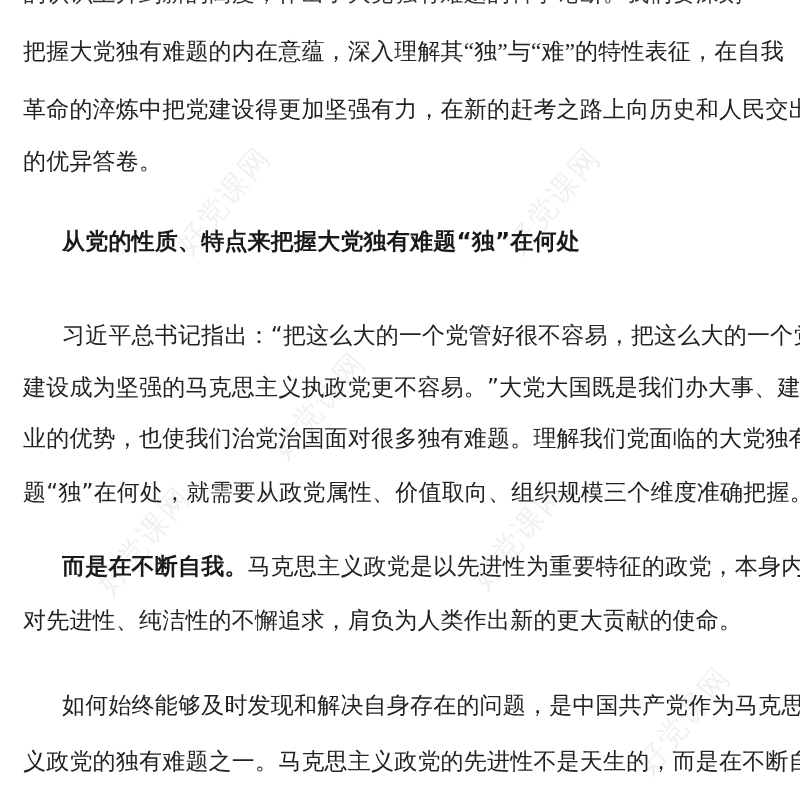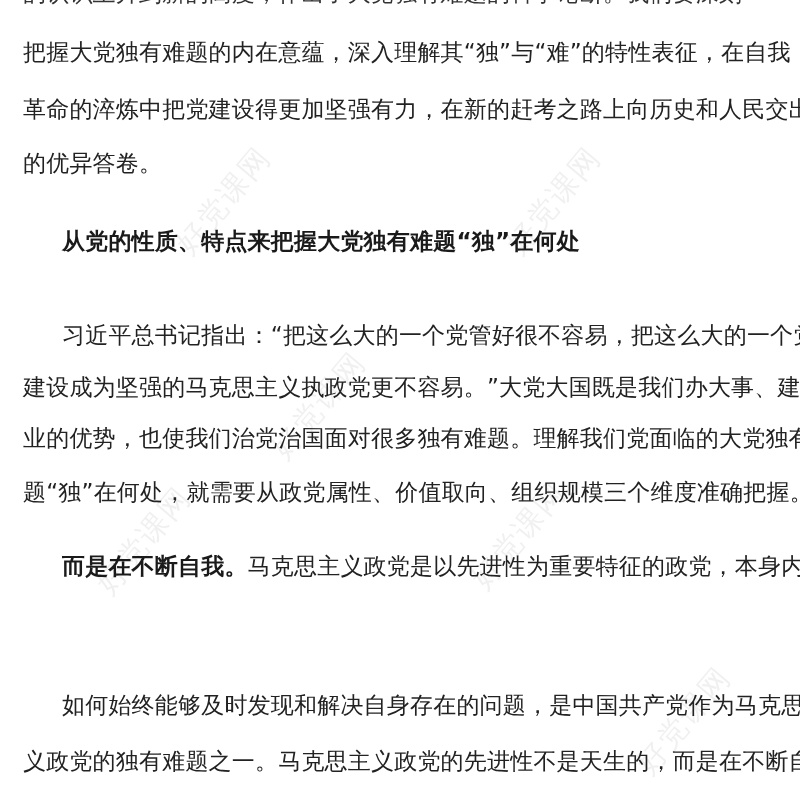--- a/index.html
+++ b/index.html
@@ -54,30 +54,31 @@
 <div class="page">
 
   <span class="watermark" style="left:160px; top:180px;">好党课网</span>
   <span class="watermark" style="left:490px; top:180px;">好党课网</span>
   <span class="watermark" style="left:255px; top:385px;">好党课网</span>
   <span class="watermark" style="left:80px; top:520px;">好党课网</span>
   <span class="watermark" style="left:455px; top:515px;">好党课网</span>
   <span class="watermark" style="left:620px; top:700px;">好党课网</span>
 
   <div class="line cut" style="top:-22px;">的认识上升到新的高度，作出了大党独有难题的科学论断。我们要深刻</div>
-  <div class="line" style="top:37px;">把握大党独有难题的内在意蕴，深入理解其“独”与“难”的特性表征，在自我</div>
+  <div class="line" style="top:37px;font-family:Liberation Serif, serif;">把握大党独有难题的内在意蕴，深入理解其“独”与“难”的特性表征，在自我</div>
   <div class="line" style="top:94px;">革命的淬炼中把党建设得更加坚强有力，在新的赶考之路上向历史和人民交出新</div>
-  <div class="line" style="top:148px;">的优异答卷。</div>
+  <div class="line" style="top:148px;font-family:Liberation Mono, monospace;">的优异答卷。</div>
 
   <div class="line indent bold" style="top:226px;">从党的性质、特点来把握大党独有难题“独”在何处</div>
 
   <div class="line indent" style="top:320px;">习近平总书记指出：“把这么大的一个党管好很不容易，把这么大的一个党</div>
   <div class="line" style="top:372px;">建设成为坚强的马克思主义执政党更不容易。”大党大国既是我们办大事、建伟</div>
   <div class="line" style="top:423px;">业的优势，也使我们治党治国面对很多独有难题。理解我们党面临的大党独有难</div>
   <div class="line" style="top:477px;">题“独”在何处，就需要从政党属性、价值取向、组织规模三个维度准确把握。</div>
 
   <div class="line indent" style="top:551px;">
     <span class="bold">而是在不断自我。</span><span>马克思主义政党是以先进性为重要特征的政党，本身内嵌有</span>
   </div>
+  <div class="line" style="top:605px;">对先进性、纯洁性的不懈追求，肩负为人类作出新的更大贡献的使命。</div>
 
   <div class="line indent" style="top:690px;">如何始终能够及时发现和解决自身存在的问题，是中国共产党作为马克思主</div>
   <div class="line" style="top:746px;">义政党的独有难题之一。马克思主义政党的先进性不是天生的，而是在不断自我</div>
 </div>
 
 </body></html>

